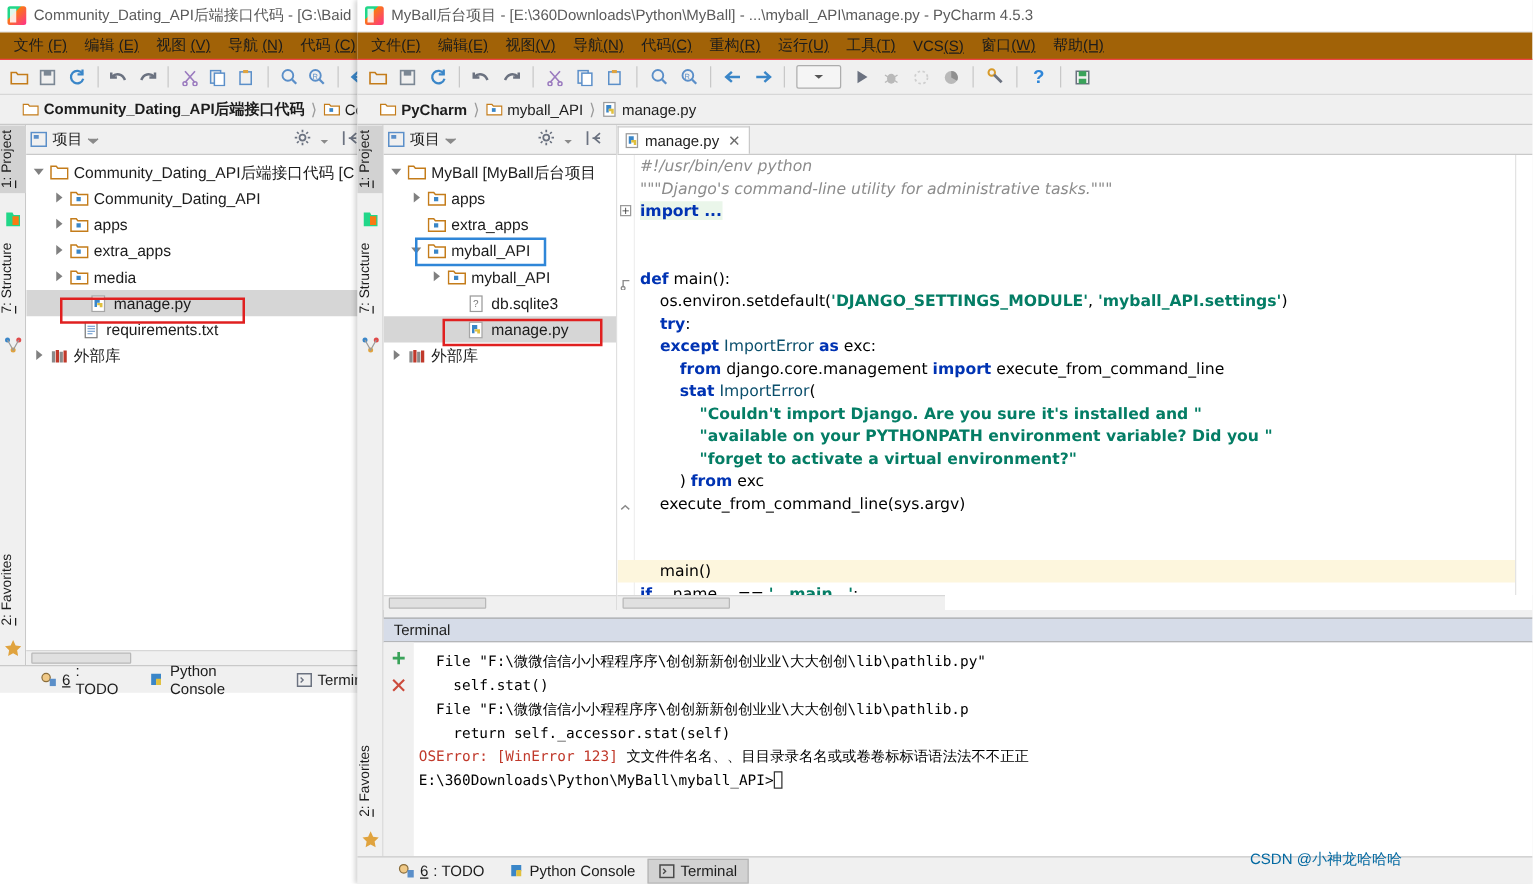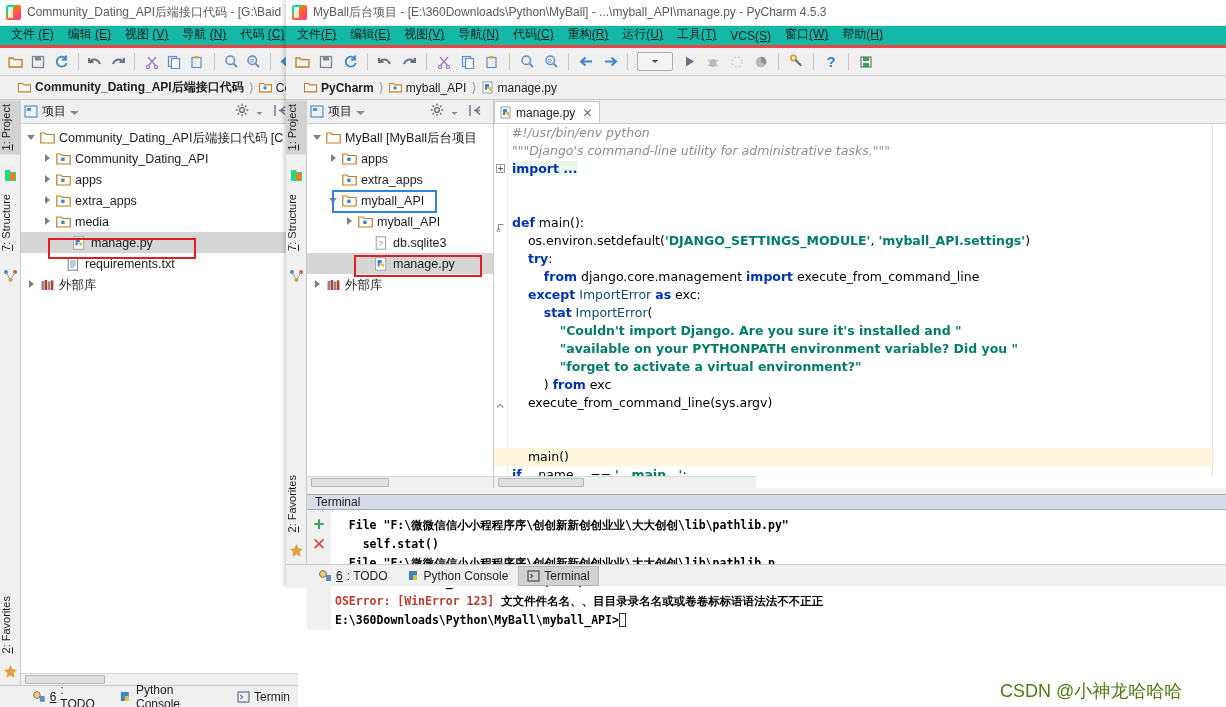--- a/index.html
+++ b/index.html
@@ -24,23 +24,23 @@
     width:15px; height:15px; flex:none; position:relative;
     background: linear-gradient(135deg,#21d789 0%,#21d789 35%,#f97a12 36%,#ff318c 100%);
     border-radius:2px;
   }
   .pc-logo::after{
     content:""; position:absolute; left:2px; top:2px; width:5px; height:11px;
     background:#fff; opacity:.85;
   }
 
   .menubar {
-    height: 22px; background:#14b8a6; display:flex; align-items:flex-end;
+    height: 22px; background:#a16207; display:flex; align-items:center;
     padding-left: 4px; white-space:nowrap; overflow:hidden;
-    border-bottom:3px solid #ef4444;
+    border-bottom:1px solid #ef4444;
   }
   .menu-item { padding: 2px 7px; font-size:12px; color:#1c1c1c; cursor:default; }
   .menu-item .mn { text-decoration: underline; }
 
   .toolbar {
     height: 28px; background:#f0f0f0; display:flex; align-items:center;
     padding-left: 5px; gap:2px; white-space:nowrap; overflow:hidden;
     border-bottom:1px solid #d7d7d7;
   }
   .tb-ico { width:22px; height:22px; display:flex; align-items:center; justify-content:center; }
@@ -117,21 +117,21 @@
     font-size:8px; line-height:7px; text-align:center; color:#333;
   }
 
   
   .tool-tab-bar { height:20px; background:#d6dce8; display:flex; align-items:center; border-top:1px solid #a9a9a9; border-bottom:1px solid #a9a9a9;}
   .tool-tab-bar .lbl { font-size:12px; color:#1c1c1c; padding-left:8px; }
   .term-body { background:#fff; display:flex; }
   .term-side { width:24px; background:#f0f0f0; padding-top:6px; display:flex; flex-direction:column; align-items:center; gap:7px; }
   .term-text {
     flex:1; font-family:"DejaVu Sans Mono","Liberation Mono",monospace;
-    font-size:11.5px; line-height:19px; color:#000; padding:6px 0 0 4px; white-space:pre;font-weight:bold;
+    font-size:11.5px; line-height:19px; color:#000; padding:6px 0 0 4px; white-space:pre;
   }
   .t-red { color:#c0392b; }
 
   
   .statusbar {
     height:22px; background:#f0f0f0; display:flex; align-items:center;
     border-top:1px solid #c9c9c9; gap:2px; padding-left:24px;
   }
   .sb-item { display:flex; align-items:center; gap:4px; font-size:12px; color:#1c1c1c; padding:2px 8px; }
   .sb-item.active { background:#d2d2d2; border:1px solid #b5b5b5; }
@@ -139,30 +139,30 @@
 
   .hscroll { height:12px; background:#f0f0f0; display:flex; align-items:center; padding:0 4px; }
   .hscroll .thumb { height:9px; background:#e0e0e0; border:1px solid #b8b8b8; border-radius:1px; }
 
   
   .hbox { position:absolute; pointer-events:none; }
   .hbox.red { border:2px solid #e02020; }
   .hbox.blue { border:2px solid #2f86d8; }
 
   .watermark {
-    position:absolute; font-size:18px; color:#4d7c0f; white-space:nowrap;
+    position:absolute; font-size:12px; color:#0369a1; white-space:nowrap;
   }
   .vscroll-strip{ position:absolute; top:0; bottom:0; width:14px; background:#fff; border-left:1px solid #e3e3e3;}
 </style>
 </head>
 <body>
 
 <div id="root">
 
-  <div class="window" style="left:0; top:0; width:298px; height:707px; border-right:1px solid #b5b5b5;">
+  <div class="window" style="left:0; top:0; width:298px; height:554px; border-right:1px solid #b5b5b5;">
 
     <div class="titlebar" style="width:298px;">
       <span class="pc-logo"></span>
       <span class="title-text">Community_Dating_API后端接口代码 - [G:\Baid</span>
     </div>
 
     <div class="menubar" style="width:298px;">
       <span class="menu-item">
         <span>文件</span>
         <span class="mn">(F)</span>
@@ -428,21 +428,21 @@
             <rect x="1" y="1" width="11" height="10" fill="none" stroke="#6b7280" stroke-width="1.2"></rect>
             <path d="M3.5 4l2 2-2 2" stroke="#6b7280" fill="none" stroke-width="1.1"></path>
           </svg>
         <span>Termin</span>
       </span>
     </div>
 
     <div class="hbox red" style="left:48px; top:238px; width:148px; height:21px;"></div>
   </div>
 
-  <div class="window" style="left:286px; top:0; width:940px; height:586px; box-shadow:-2px 0 4px rgba(0,0,0,.18);">
+  <div class="window" style="left:286px; top:0; width:940px; height:707px; box-shadow:-2px 0 4px rgba(0,0,0,.18);">
 
     <div class="titlebar" style="width:940px;">
       <span class="pc-logo"></span>
       <span class="title-text">MyBall后台项目 - [E:\360Downloads\Python\MyBall] - ...\myball_API\manage.py - PyCharm 4.5.3</span>
     </div>
 
     <div class="menubar" style="width:940px;" id="right-menubar">
         <span class="menu-item"><span>文件</span><span class="mn">(F)</span></span>
         <span class="menu-item"><span>编辑</span><span class="mn">(E)</span></span>
         <span class="menu-item"><span>视图</span><span class="mn">(V)</span></span>
@@ -753,22 +753,22 @@
         <div class="gutter"></div>
         <div id="code-lines" style="position:relative;">
             <div class="cline"><span class="cmt">#!/usr/bin/env python</span></div>
             <div class="cline"><span class="cmt">"""Django's command-line utility for administrative tasks."""</span></div>
             <div class="cline"><span class="imp">import ...</span></div>
             <div class="cline"></div>
             <div class="cline"></div>
             <div class="cline"><span class="kw">def</span> main():</div>
             <div class="cline">    os.environ.setdefault(<span class="str">'DJANGO_SETTINGS_MODULE'</span>, <span class="str">'myball_API.settings'</span>)</div>
             <div class="cline">    <span class="kw">try</span>:</div>
+            <div class="cline">    <span class="kw">except</span> <span style="color:#0b4f6c">ImportError</span> <span class="kw">as</span> exc:</div>
             <div class="cline">        <span class="kw">from</span> django.core.management <span class="kw">import</span> execute_from_command_line</div>
-            <div class="cline">    <span class="kw">except</span> <span style="color:#0b4f6c">ImportError</span> <span class="kw">as</span> exc:</div>
             <div class="cline">        <span class="kw">stat</span> <span style="color:#0b4f6c">ImportError</span>(</div>
             <div class="cline">            <span class="str">"Couldn't import Django. Are you sure it's installed and "</span></div>
             <div class="cline">            <span class="str">"available on your PYTHONPATH environment variable? Did you "</span></div>
             <div class="cline">            <span class="str">"forget to activate a virtual environment?"</span></div>
             <div class="cline">        ) <span class="kw">from</span> exc</div>
             <div class="cline">    execute_from_command_line(sys.argv)</div>
             <div class="cline"></div>
             <div class="cline"></div>
             <div class="cline hl">    main()</div>
             <div class="cline"><span class="kw">if</span> __name__ == <span class="str">'__main__'</span>:</div>

